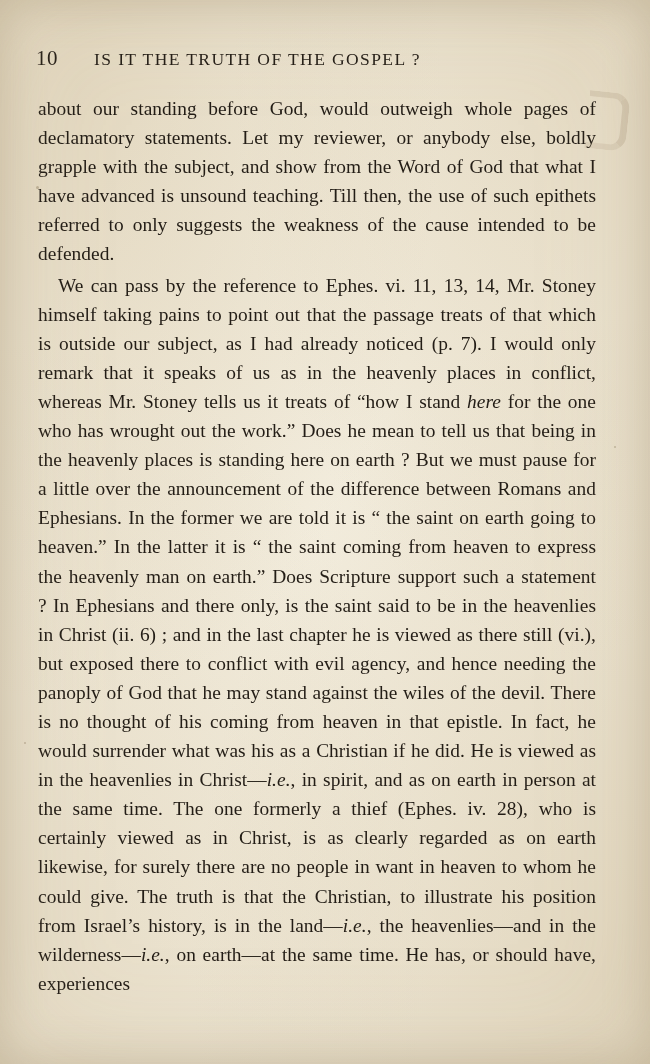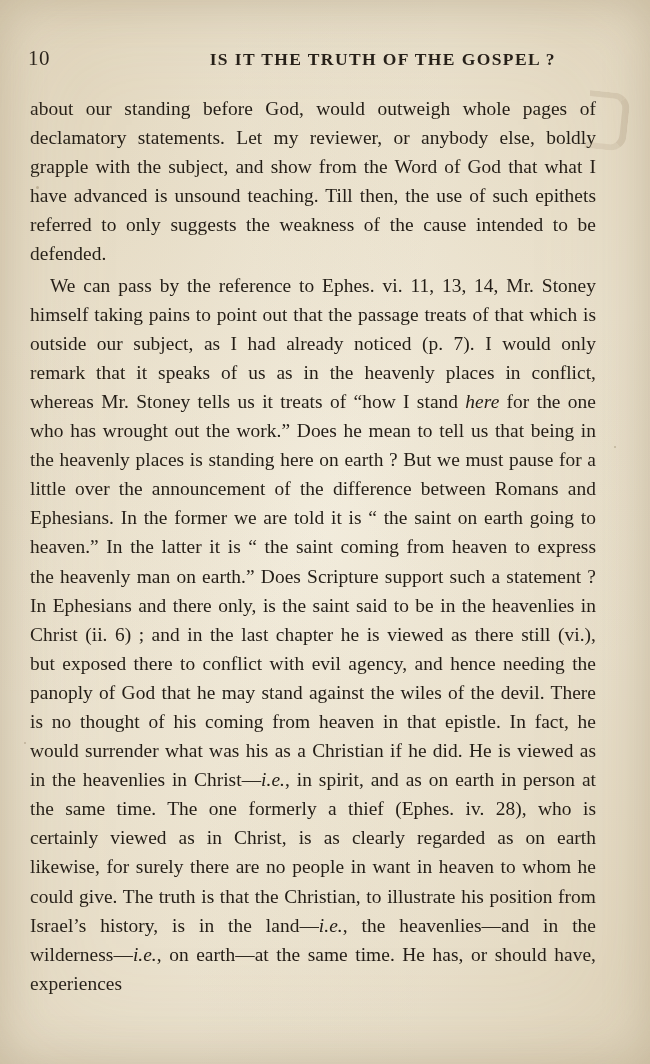--- a/index.html
+++ b/index.html
@@ -52,43 +52,42 @@
     background: rgba(120,100,70,0.35);
     border-radius: 50%;
     pointer-events: none;
   }
 
   .page {
     position: relative;
     width: 650px;
     height: 1064px;
     box-sizing: border-box;
-    padding: 46px 52px 30px 28px;
+    padding: 46px 52px 30px 36px;
   }
 
   .running-head {
     display: flex;
     align-items: baseline;
     height: 34px;
     margin-bottom: 14px;
   }
   .folio {
     font-size: 21px;
     letter-spacing: 0.5px;
     width: 58px;
     flex: none;
   }
   .head-title {
     flex: 1;
-    text-align: right;
+    text-align: left;
     font-size: 17.5px;
     letter-spacing: 1.4px;
     padding-right: 42px;
     white-space: nowrap;
-    font-weight: bold;
   }
 
   .body-text {
     font-size: 19.4px;
     line-height: 29.1px;
     text-align: justify;
     text-justify: inter-word;
     letter-spacing: 0.05px;
     word-spacing: 0.6px;
   }

